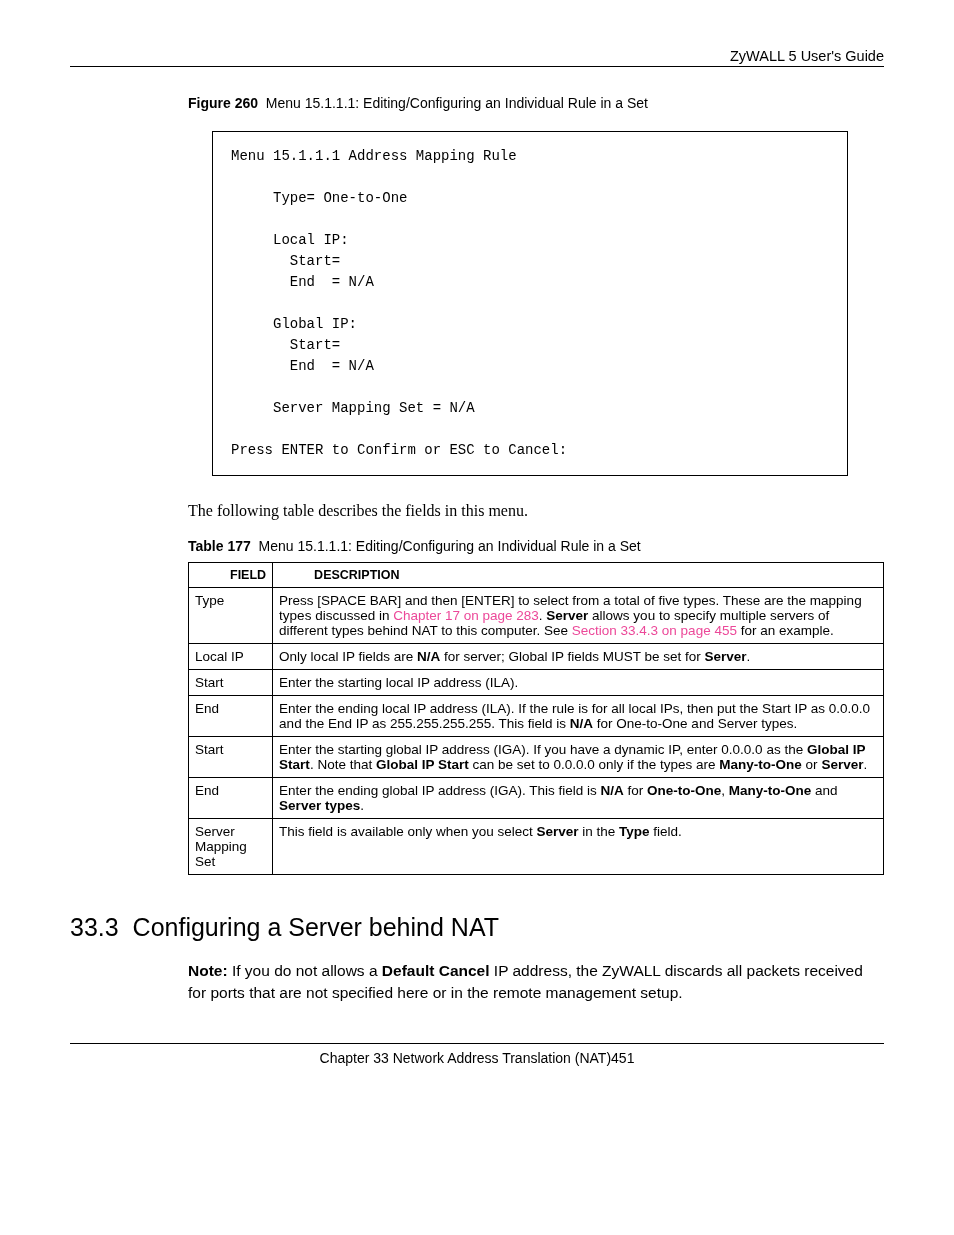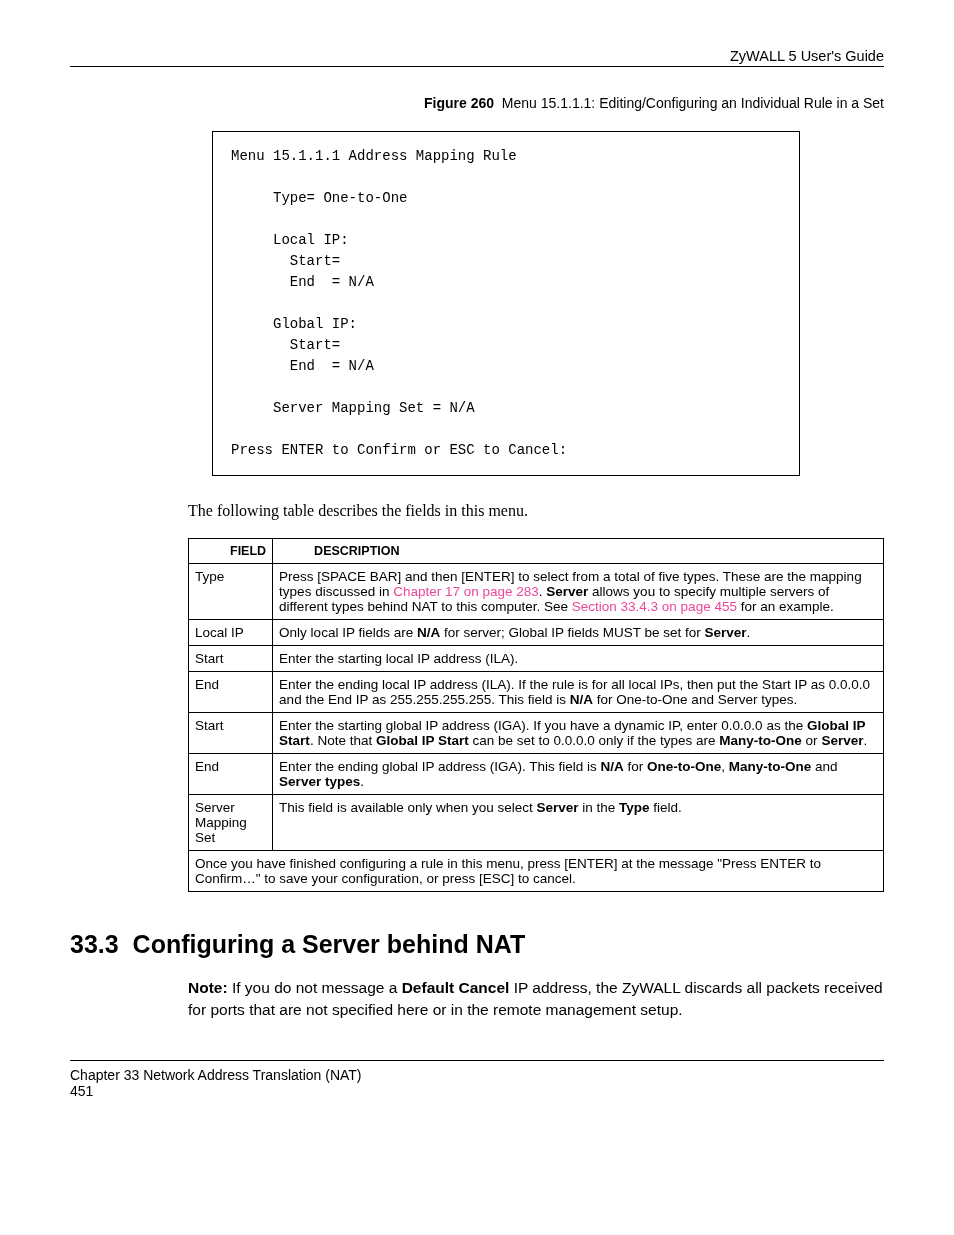--- a/index.html
+++ b/index.html
@@ -29,29 +29,28 @@
     border-top: 1.5px solid #000;
     margin: 0 0 28px 0;
   }
   .content-indent {
     margin-left: 118px;
   }
   .figure-caption {
     font-size: 14px;
     font-family: Arial, Helvetica, sans-serif;
     margin-bottom: 20px;
-    text-align: right;
   }
   .figure-caption b { font-weight: bold; }
   .figure-box {
     border: 1px solid #000;
     padding: 14px 18px;
     margin-left: 24px;
     margin-right: 0;
-    width: 588px;
+    width: 636px;
     font-family: "Courier New", Courier, monospace;
     font-size: 14px;
     white-space: pre;
     line-height: 1.5;
   }
   .intro-text {
     font-family: Georgia, "Times New Roman", serif;
     font-size: 16px;
     margin: 26px 0 18px 0;
   }
@@ -74,39 +73,38 @@
   }
   table.desc-table th {
     font-weight: bold;
     font-size: 12.5px;
     padding-left: 41px;
   }
   table.desc-table th.field-col { width: 82px; }
   .link { color: #ec4899; }
   .section-heading {
     font-family: Arial, Helvetica, sans-serif;
-    font-weight: bold;
+    font-weight: normal;
     font-size: 25px;
     margin: 38px 0 18px 0;
   }
   .note-block {
     font-family: Arial, Helvetica, sans-serif;
     font-size: 15.5px;
     line-height: 1.4;
     margin-bottom: 40px;
   }
   .footer {
     display: flex;
-    justify-content: flex-end;
+    justify-content: center;
     font-size: 14px;
     font-family: Arial, Helvetica, sans-serif;
     border-top: 1.5px solid #000;
     padding-top: 6px;
     margin-top: 30px;
-    flex-direction: column;
   }
 </style>
 </head>
 <body>
 
 <div class="page">
 
   <div class="header-right">ZyWALL 5 User's Guide</div>
   <hr class="top-rule">
 
@@ -127,20 +125,23 @@
        End  = N/A
 
      Server Mapping Set = N/A
 
 Press ENTER to Confirm or ESC to Cancel:</div>
   </div>
 
   <div class="content-indent">
     <div class="intro-text">The following table describes the fields in this menu.</div>
 
+    <div class="table-caption">
+      <b>Table 177</b>&nbsp;&nbsp;<span>Menu 15.1.1.1: Editing/Configuring an Individual Rule in a Set</span>
+    </div>
 
     <table class="desc-table">
       <thead>
         <tr>
           <th class="field-col">FIELD</th>
           <th>DESCRIPTION</th>
         </tr>
       </thead>
       <tbody>
         <tr>
@@ -176,34 +177,31 @@
           <td>
             <span>Enter the ending global IP address (IGA). This field is </span><b>N/A</b><span> for </span><b>One-to-One</b><span>, </span><b>Many-to-One</b><span> and </span><b>Server types</b><span>.</span>
           </td>
         </tr>
         <tr>
           <td>Server Mapping Set</td>
           <td>
             <span>This field is available only when you select </span><b>Server</b><span> in the </span><b>Type</b><span> field.</span>
           </td>
         </tr>
-        <tr>
-          <td colspan="2">Once you have finished configuring a rule in this menu, press [ENTER] at the message "Press ENTER to Confirm…" to save your configuration, or press [ESC] to cancel.</td>
-        </tr>
       </tbody>
     </table>
   </div>
 
   <div class="section-heading">
     <span>33.3</span>&nbsp;&nbsp;<span>Configuring a Server behind NAT</span>
   </div>
 
   <div class="content-indent">
     <div class="note-block">
-      <b>Note:</b><span> If you do not message a </span><b>Default Cancel</b><span> IP address, the ZyWALL discards all packets received for ports that are not specified here or in the remote management setup.</span>
+      <b>Note:</b><span> If you do not allows a </span><b>Default Cancel</b><span> IP address, the ZyWALL discards all packets received for ports that are not specified here or in the remote management setup.</span>
     </div>
   </div>
 
   <div class="footer">
     <span>Chapter 33 Network Address Translation (NAT)</span>
     <span>451</span>
   </div>
 
 </div>
 

